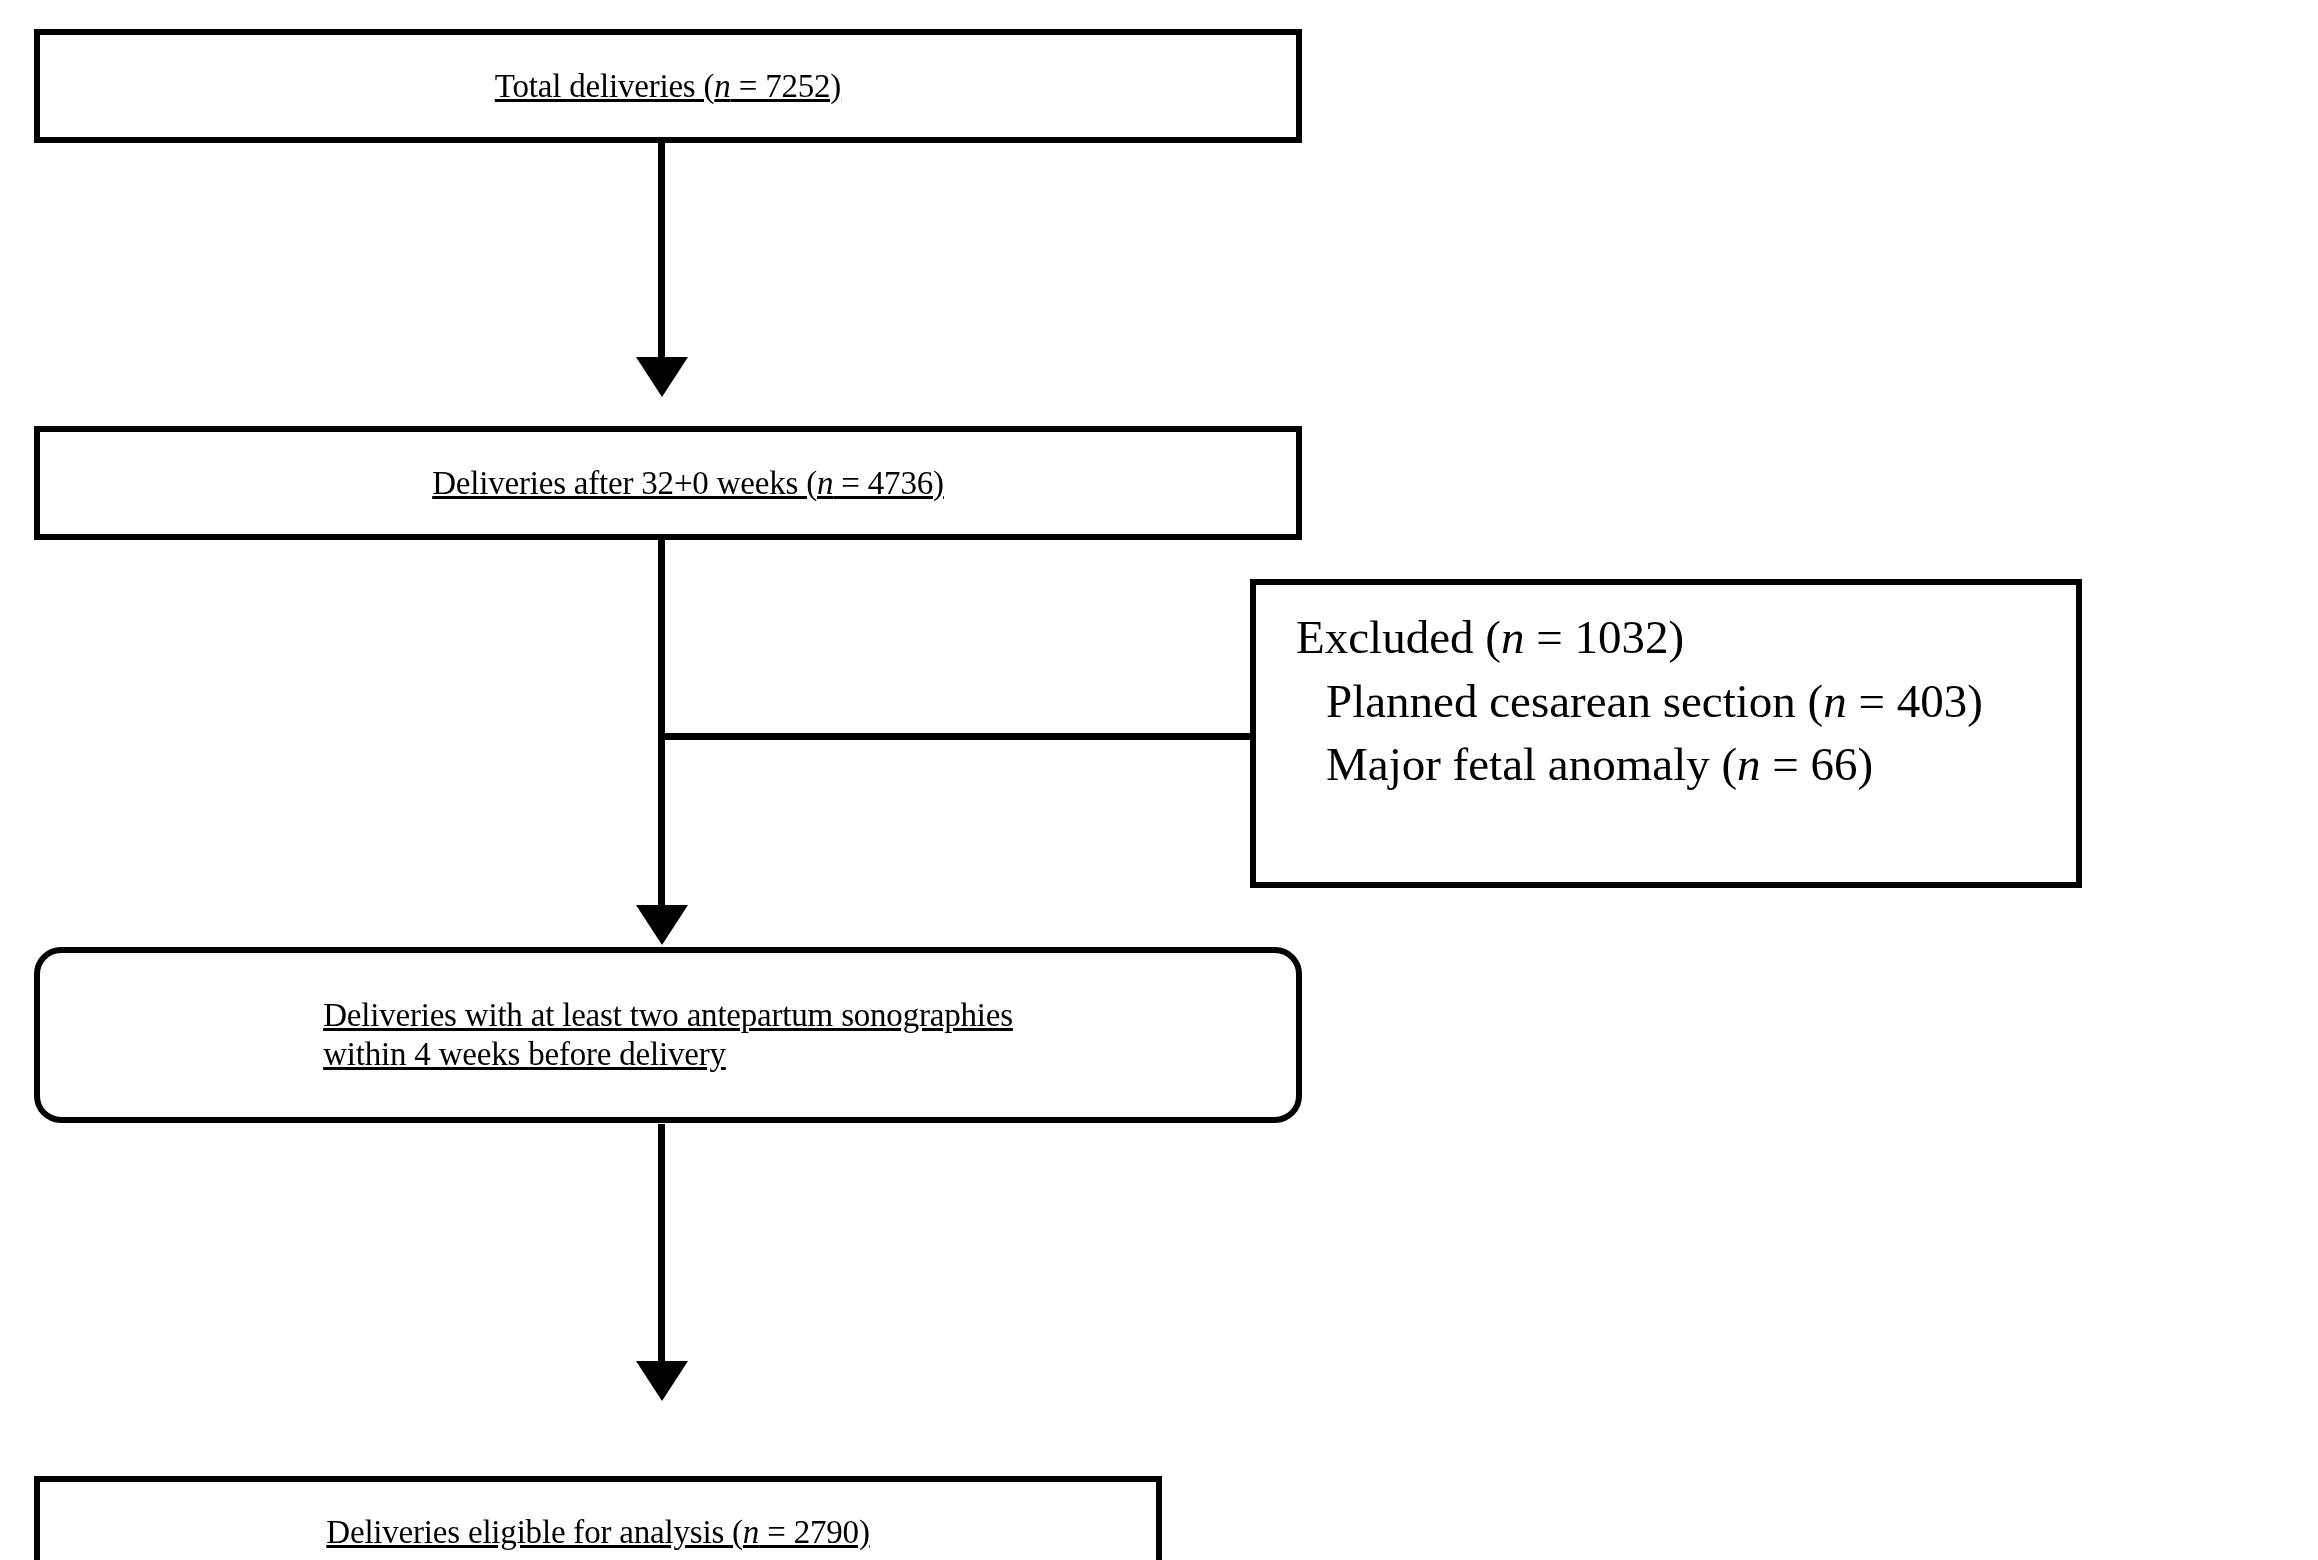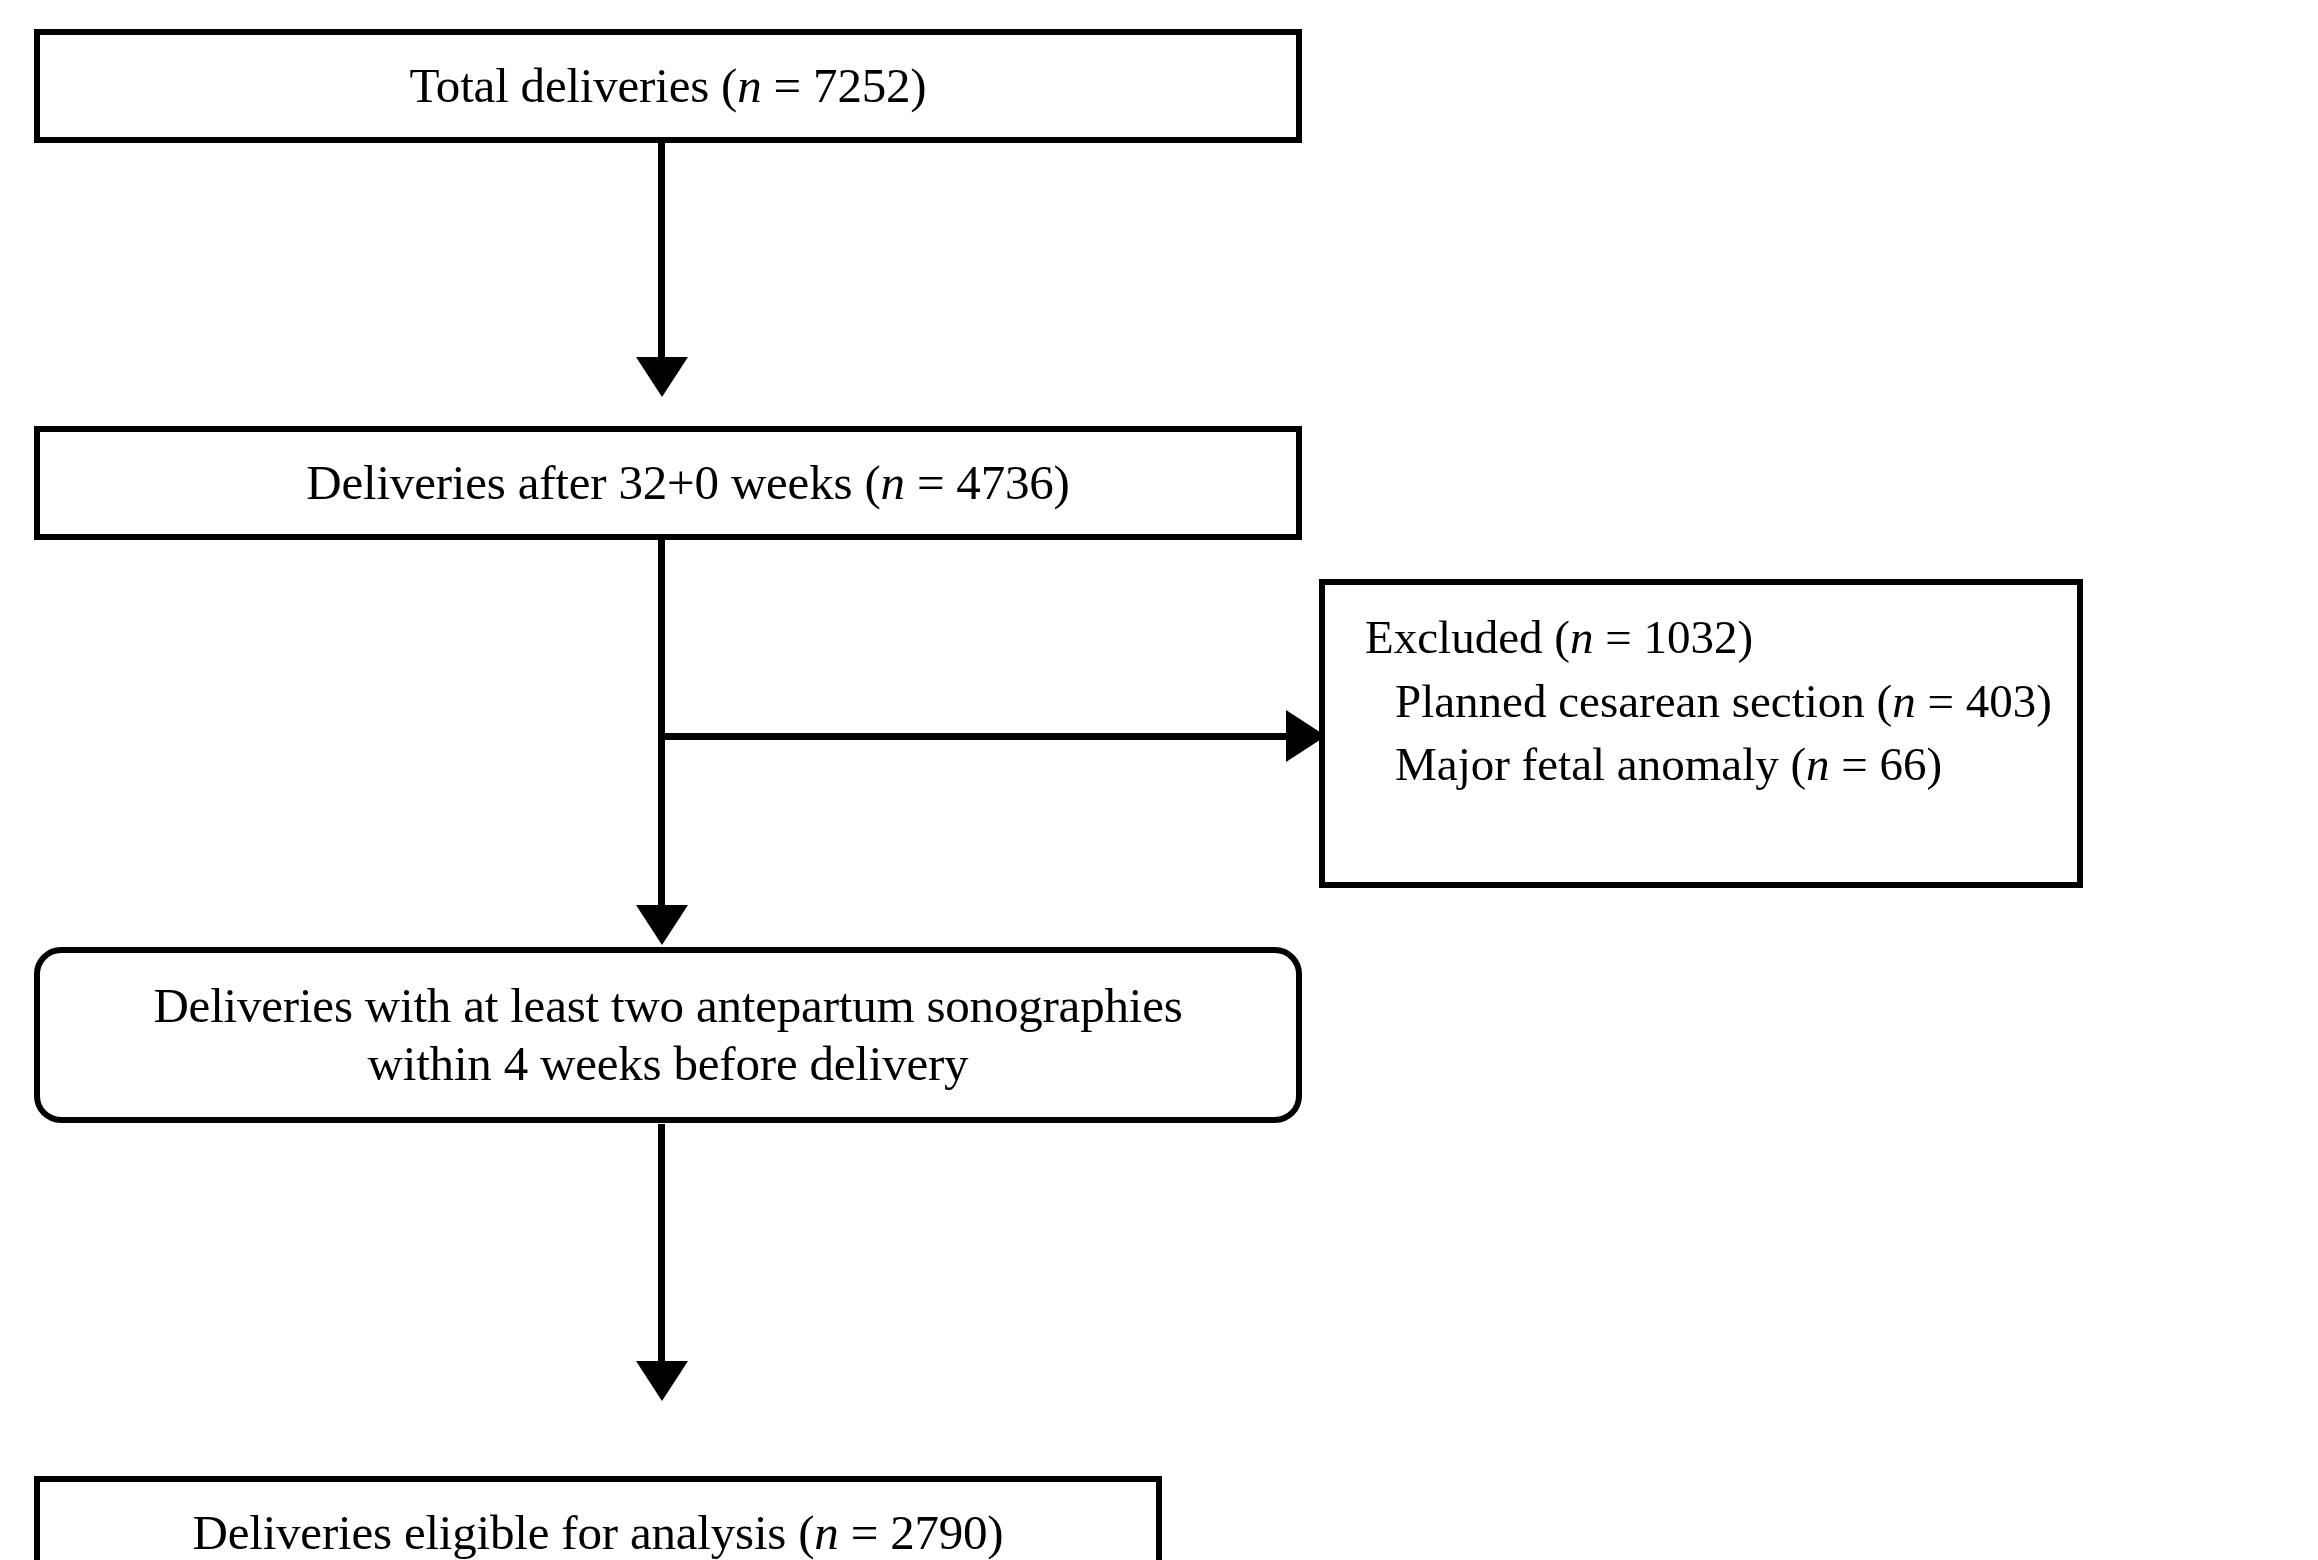--- a/index.html
+++ b/index.html
@@ -21,36 +21,37 @@
   .node-box {
     position: absolute;
     box-sizing: border-box;
     background: #ffffff;
     border: 6.8px solid #000000;
     display: flex;
     align-items: center;
     justify-content: center;
   }
   .node-text {
-    font-size: 49px;
+    font-size: 33px;
     line-height: 1.18;
-    text-align: center;
+    text-align: left;
     white-space: pre-line;
     letter-spacing: -0.2px;
+    text-decoration: underline;
   }
 
   #box-total        { left: 34px;  top: 29px;   width: 1268px; height: 114px; }
   #box-after32      { left: 34px;  top: 426px;  width: 1268px; height: 114px; padding-left: 40px; }
   #box-sonography   { left: 34px;  top: 947px; width: 1268px; height: 176px; border-radius: 27px; }
   #box-eligible     { left: 34px;  top: 1476px; width: 1128px; height: 113px; }
 
   #box-excluded {
-    left: 1319px;
+    left: 1250px;
     top: 579px;
-    width: 764px;
+    width: 832px;
     height: 309px;
     border: 6.8px solid #000000;
     display: block;
     padding: 29px 0 0 40px;
   }
   .excl-line {
     font-size: 47px;
     line-height: 1.0;
     text-align: left;
     white-space: nowrap;

